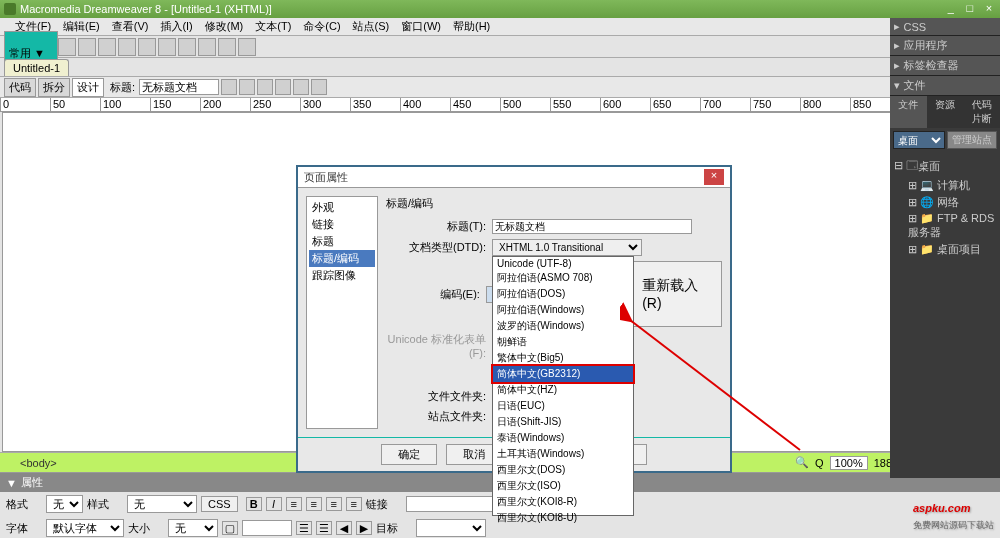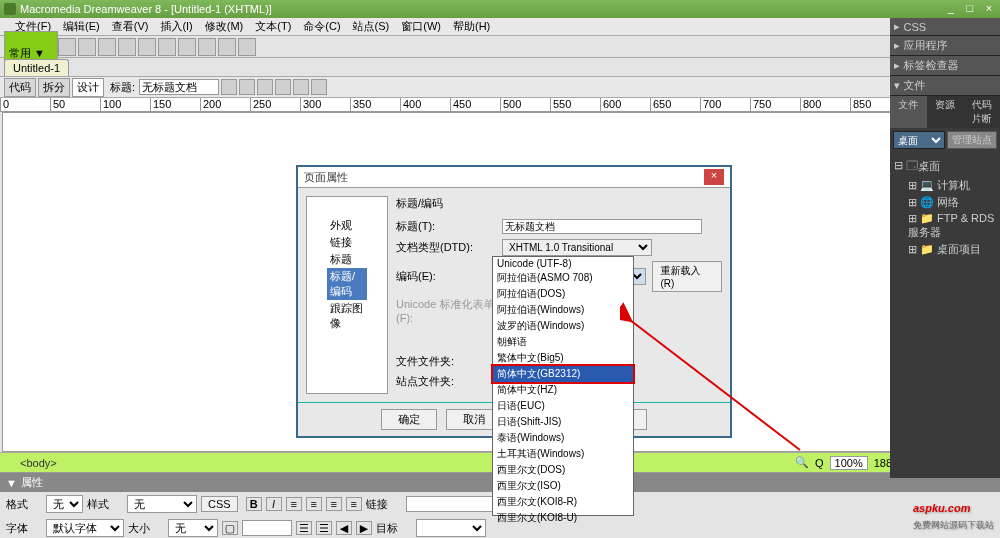--- a/index.html
+++ b/index.html
@@ -4,21 +4,21 @@
 <style>
 *{margin:0;padding:0;box-sizing:border-box;font-family:Tahoma,"Microsoft YaHei",sans-serif;font-size:11px}
 body{width:1000px;height:538px;background:#e4e4e4;overflow:hidden;position:relative}
 .titlebar{height:18px;background:linear-gradient(#7fb85a,#67a042);display:flex;align-items:center;padding:0 4px;color:#fff}
 .titlebar .icon{width:12px;height:12px;background:#4a7a2a;border-radius:2px;margin-right:4px}
 .titlebar .title{flex:1}
 .titlebar .winbtns span{display:inline-block;width:14px;height:14px;margin-left:2px;text-align:center;cursor:pointer}
 .menubar{height:18px;background:#e8e8e8;display:flex;align-items:center;padding:0 9px;border-bottom:1px solid #aaa}
 .menubar span{padding:0 6px;cursor:pointer}
 .toolbar1{height:22px;background:#e4e4e4;display:flex;align-items:center;padding:0 4px;border-bottom:1px solid #aaa}
-.toolbar1 .sel{background:#84cc16;border:1px solid #999;padding:14px 12px 1px 4px;margin-right:0}
+.toolbar1 .sel{background:#14b8a6;border:1px solid #999;padding:14px 12px 1px 4px;margin-right:0}
 .toolbar1 .tbtn{width:18px;height:18px;background:#d0d0d0;border:1px solid #999;margin-right:2px}
 .doctab{height:18px;display:flex;align-items:end;padding-left:4px}
 .doctab .tab{background:#f0f0d0;border:1px solid #999;border-bottom:none;padding:2px 8px;border-radius:3px 3px 0 0}
 .toolbar2{height:22px;background:#e8e8e8;display:flex;align-items:center;padding:0 4px;border-top:1px solid #aaa;border-bottom:1px solid #aaa}
 .toolbar2 .vbtn{background:#d8d8d8;border:1px solid #999;padding:1px 4px;margin-right:2px}
 .toolbar2 .vbtn.active{background:#fff}
 .toolbar2 .lbl{margin:0 4px}
 .toolbar2 input{border:1px solid #999;padding:1px 2px;width:80px}
 .toolbar2 .tbtn{width:16px;height:16px;background:#d0d0d0;border:1px solid #999;margin-left:2px}
 .ruler{height:14px;background:#fff;border-bottom:1px solid #999;font-size:8px;display:flex;overflow:hidden}
@@ -46,32 +46,32 @@
 .sidepanel select{flex:1;font-size:10px;background:#4a6a8a;color:#fff;border:1px solid #222}
 .sidepanel .pbtn{background:#888;border:1px solid #555;padding:1px 4px;font-size:10px}
 .sidepanel .tree{padding:4px;font-size:10px}
 .sidepanel .tree .item{display:flex;align-items:center;padding:1px 0}
 .sidepanel .tree .sub{margin-left:14px}
 .modal{position:absolute;left:296px;top:165px;width:436px;background:#e8e8e8;border:2px solid #3a6a8a}
 .modal .mtitle{background:#fff;display:flex;align-items:center;padding:2px 6px;border-bottom:1px solid #999}
 .modal .mtitle .t{flex:1;color:#333}
 .modal .mtitle .close{width:20px;height:16px;background:#c44;color:#fff;text-align:center;cursor:pointer}
 .modal .mbody{display:flex;padding:8px;gap:8px}
-.modal .cats{width:82px;background:#fff;border:1px solid #999;padding:20px}
+.modal .cats{width:72px;background:#fff;border:1px solid #999;padding:2px}
 .modal .cats div{padding:1px 3px;cursor:pointer}
 .modal .cats div.sel{background:#4a7abf;color:#fff}
 .modal .form{flex:1}
 .modal .form .hdrtxt{margin-bottom:8px}
 .modal .frow{display:flex;align-items:center;margin-bottom:5px;font-size:10px}
-.modal .frow .flbl{width:100px;margin-right:6px}
+.modal .frow .flbl{width:100px;text-align:right;margin-right:6px}
 .modal .frow input,.modal .frow select{border:1px solid #999;padding:1px 2px;font-size:10px}
 .modal .frow input{width:150px}
 .modal .frow select{width:150px}
 .modal .frow .faded{color:#999}
-.modal .frow .rbtn{border:1px solid #999;background:#f0f0f0;padding:2px 8px;margin-left:6px;font-size:10px}
+.modal .frow .rbtn{border:1px solid #999;background:#f0f0f0;padding:15px 8px;margin-left:6px;font-size:14px}
 .modal .mbtns{display:flex;justify-content:center;gap:9px;padding:6px;border-top:1px solid #14b8a6}
 .modal .mbtns .btn{border:1px solid #999;background:#f0f0f0;padding:2px 16px}
 .dropdown{position:absolute;left:492px;top:256px;width:142px;background:#fff;border:1px solid #666;max-height:260px;overflow:visible;z-index:50}
 .dropdown div{padding:1px 4px;font-size:10px;white-space:nowrap;cursor:pointer}
 .dropdown div.hl{background:#2a5ab0;color:#fff;outline:2px solid #d00}
 .arrow-svg{position:absolute;left:620px;top:300px;pointer-events:none;z-index:60}
 .watermark{position:absolute;right:6px;bottom:6px;color:#d00;font-family:Georgia,serif;font-size:28px;font-style:italic;font-weight:bold;z-index:70;text-shadow:1px 1px 2px rgba(0,0,0,.3)}
 .watermark .sub{font-size:9px;color:#666;display:block;text-align:left;font-style:normal;font-weight:normal}
 </style>
 </head>

